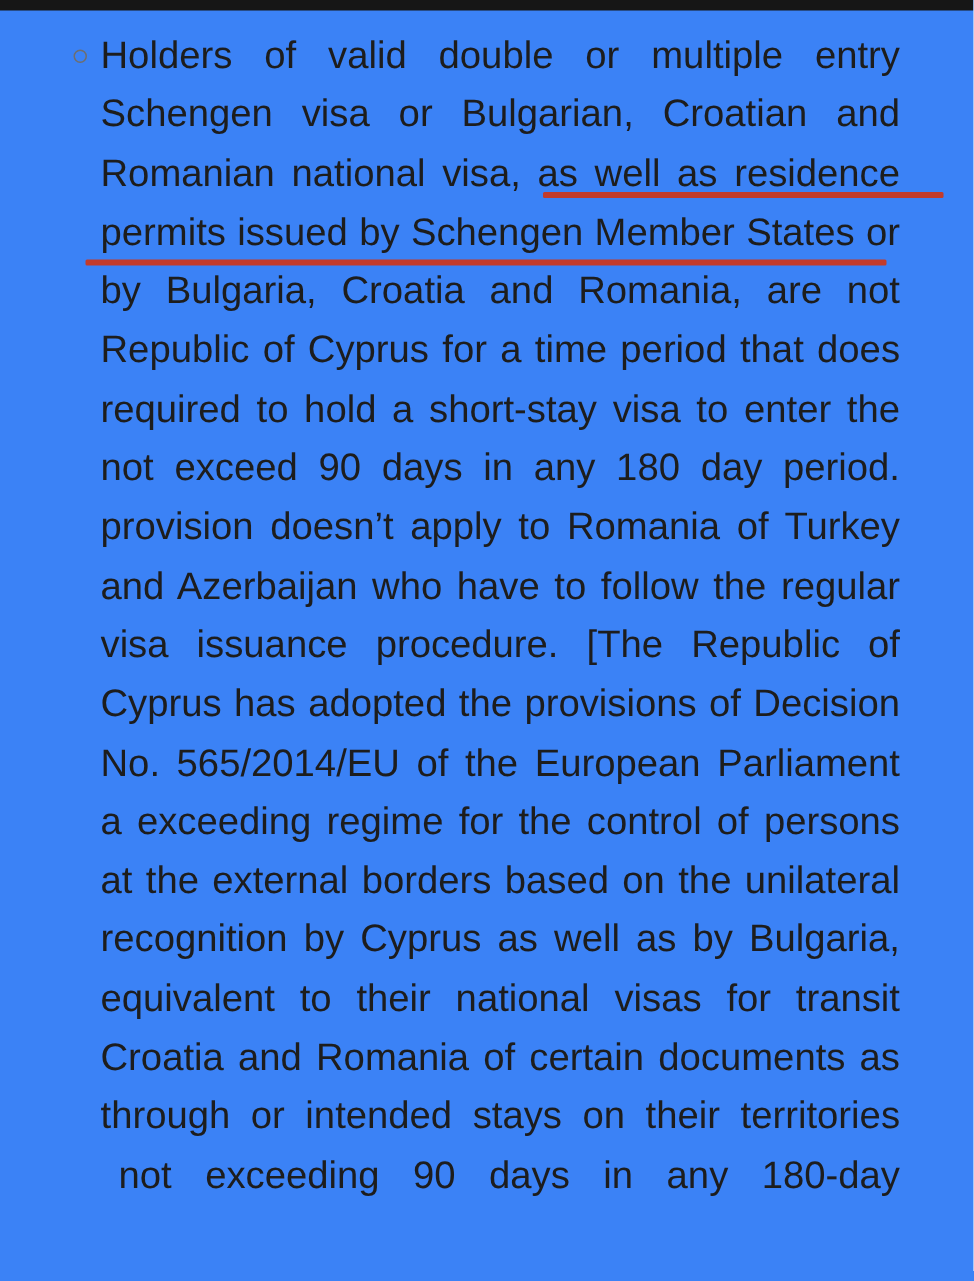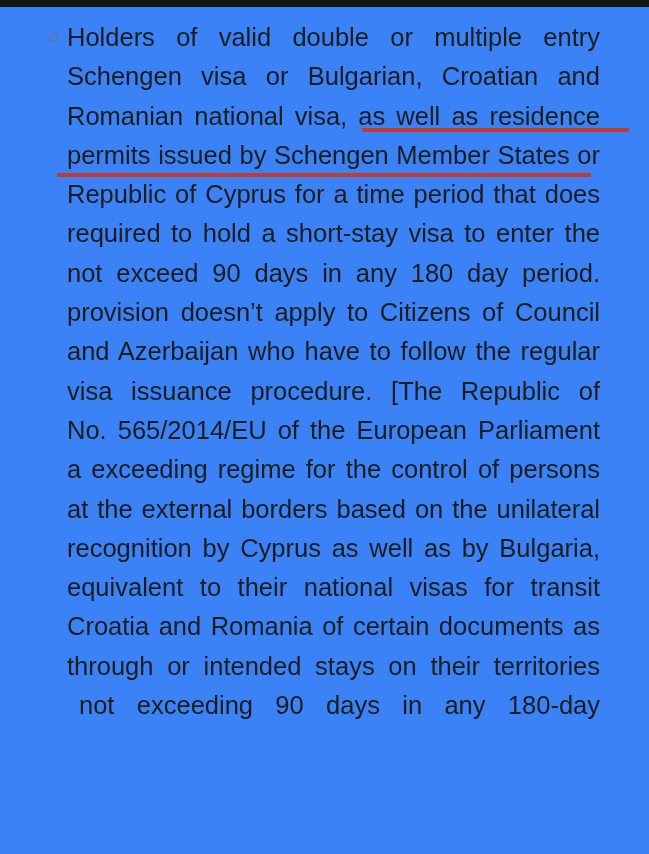--- a/index.html
+++ b/index.html
@@ -75,26 +75,28 @@
 <body>
 
 <div class="page">
   <div class="top-bar"></div>
   <div class="bullet-marker"></div>
   <div class="text-block" id="text-block">
       <div class="line">Holders of valid double or multiple entry</div>
       <div class="line">Schengen visa or Bulgarian, Croatian and</div>
       <div class="line">Romanian national visa, as well as residence</div>
       <div class="line">permits issued by Schengen Member States or</div>
+      <div class="line">by Bulgaria, Croatia and Romania, are not</div>
       <div class="line">Republic of Cyprus for a time period that does</div>
       <div class="line">required to hold a short-stay visa to enter the</div>
       <div class="line">not exceed 90 days in any 180 day period. This</div>
-      <div class="line">provision doesn’t apply to Citizens of Council</div>
+      <div class="line">provision doesn’t apply to Romania of Turkey</div>
       <div class="line">and Azerbaijan who have to follow the regular</div>
       <div class="line">visa issuance procedure. [The Republic of</div>
+      <div class="line">Cyprus has adopted the provisions of Decision</div>
       <div class="line">No. 565/2014/EU of the European Parliament</div>
       <div class="line">a exceeding regime for the control of persons</div>
       <div class="line">at the external borders based on the unilateral</div>
       <div class="line">recognition by Cyprus as well as by Bulgaria,</div>
       <div class="line">equivalent to their national visas for transit</div>
       <div class="line">Croatia and Romania of certain documents as</div>
       <div class="line">through or intended stays on their territories</div>
       <div class="line last">not exceeding 90 days in any 180-day period].</div>
     </div>
   <div class="red-underline u1"></div>

